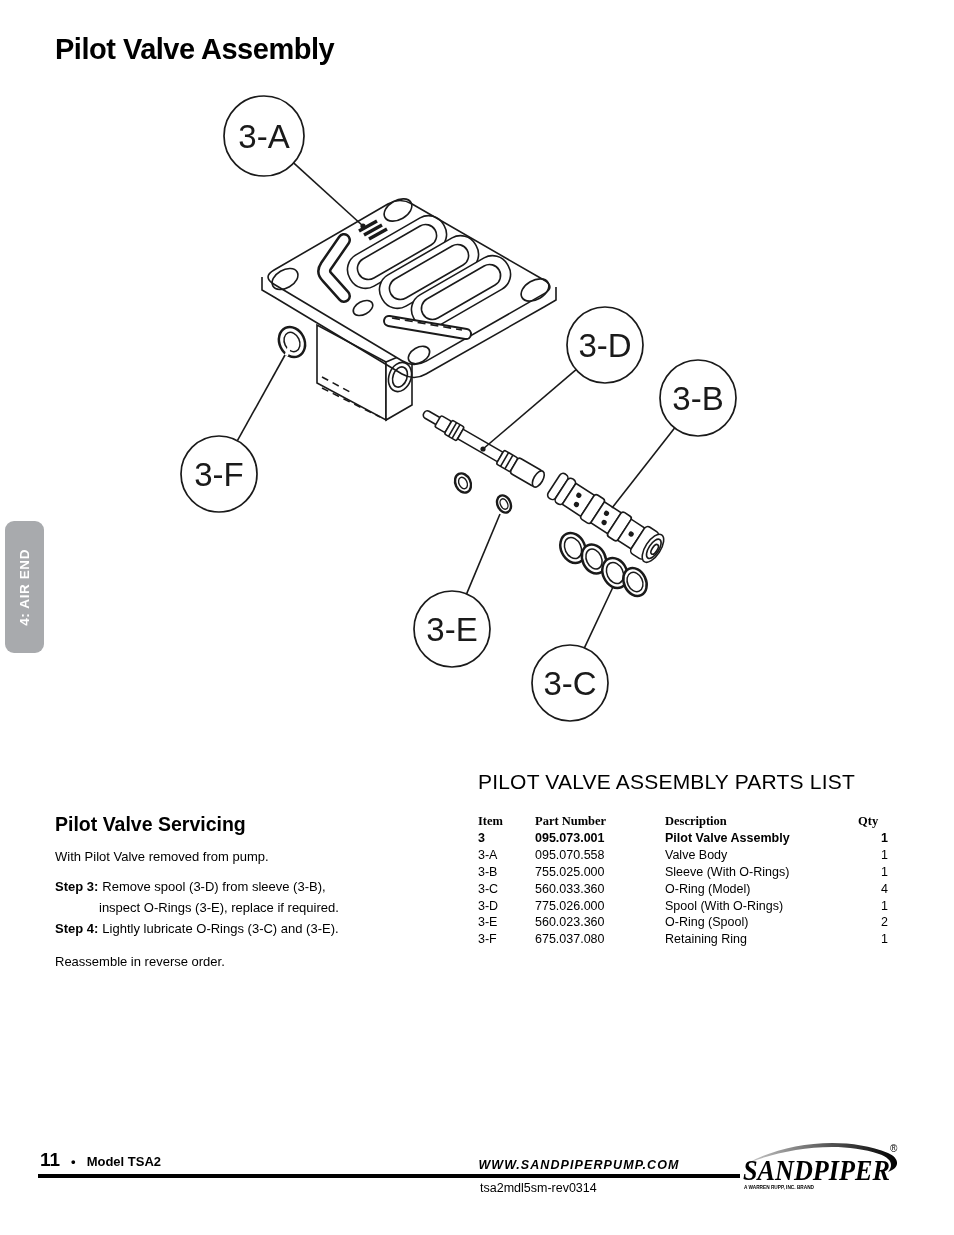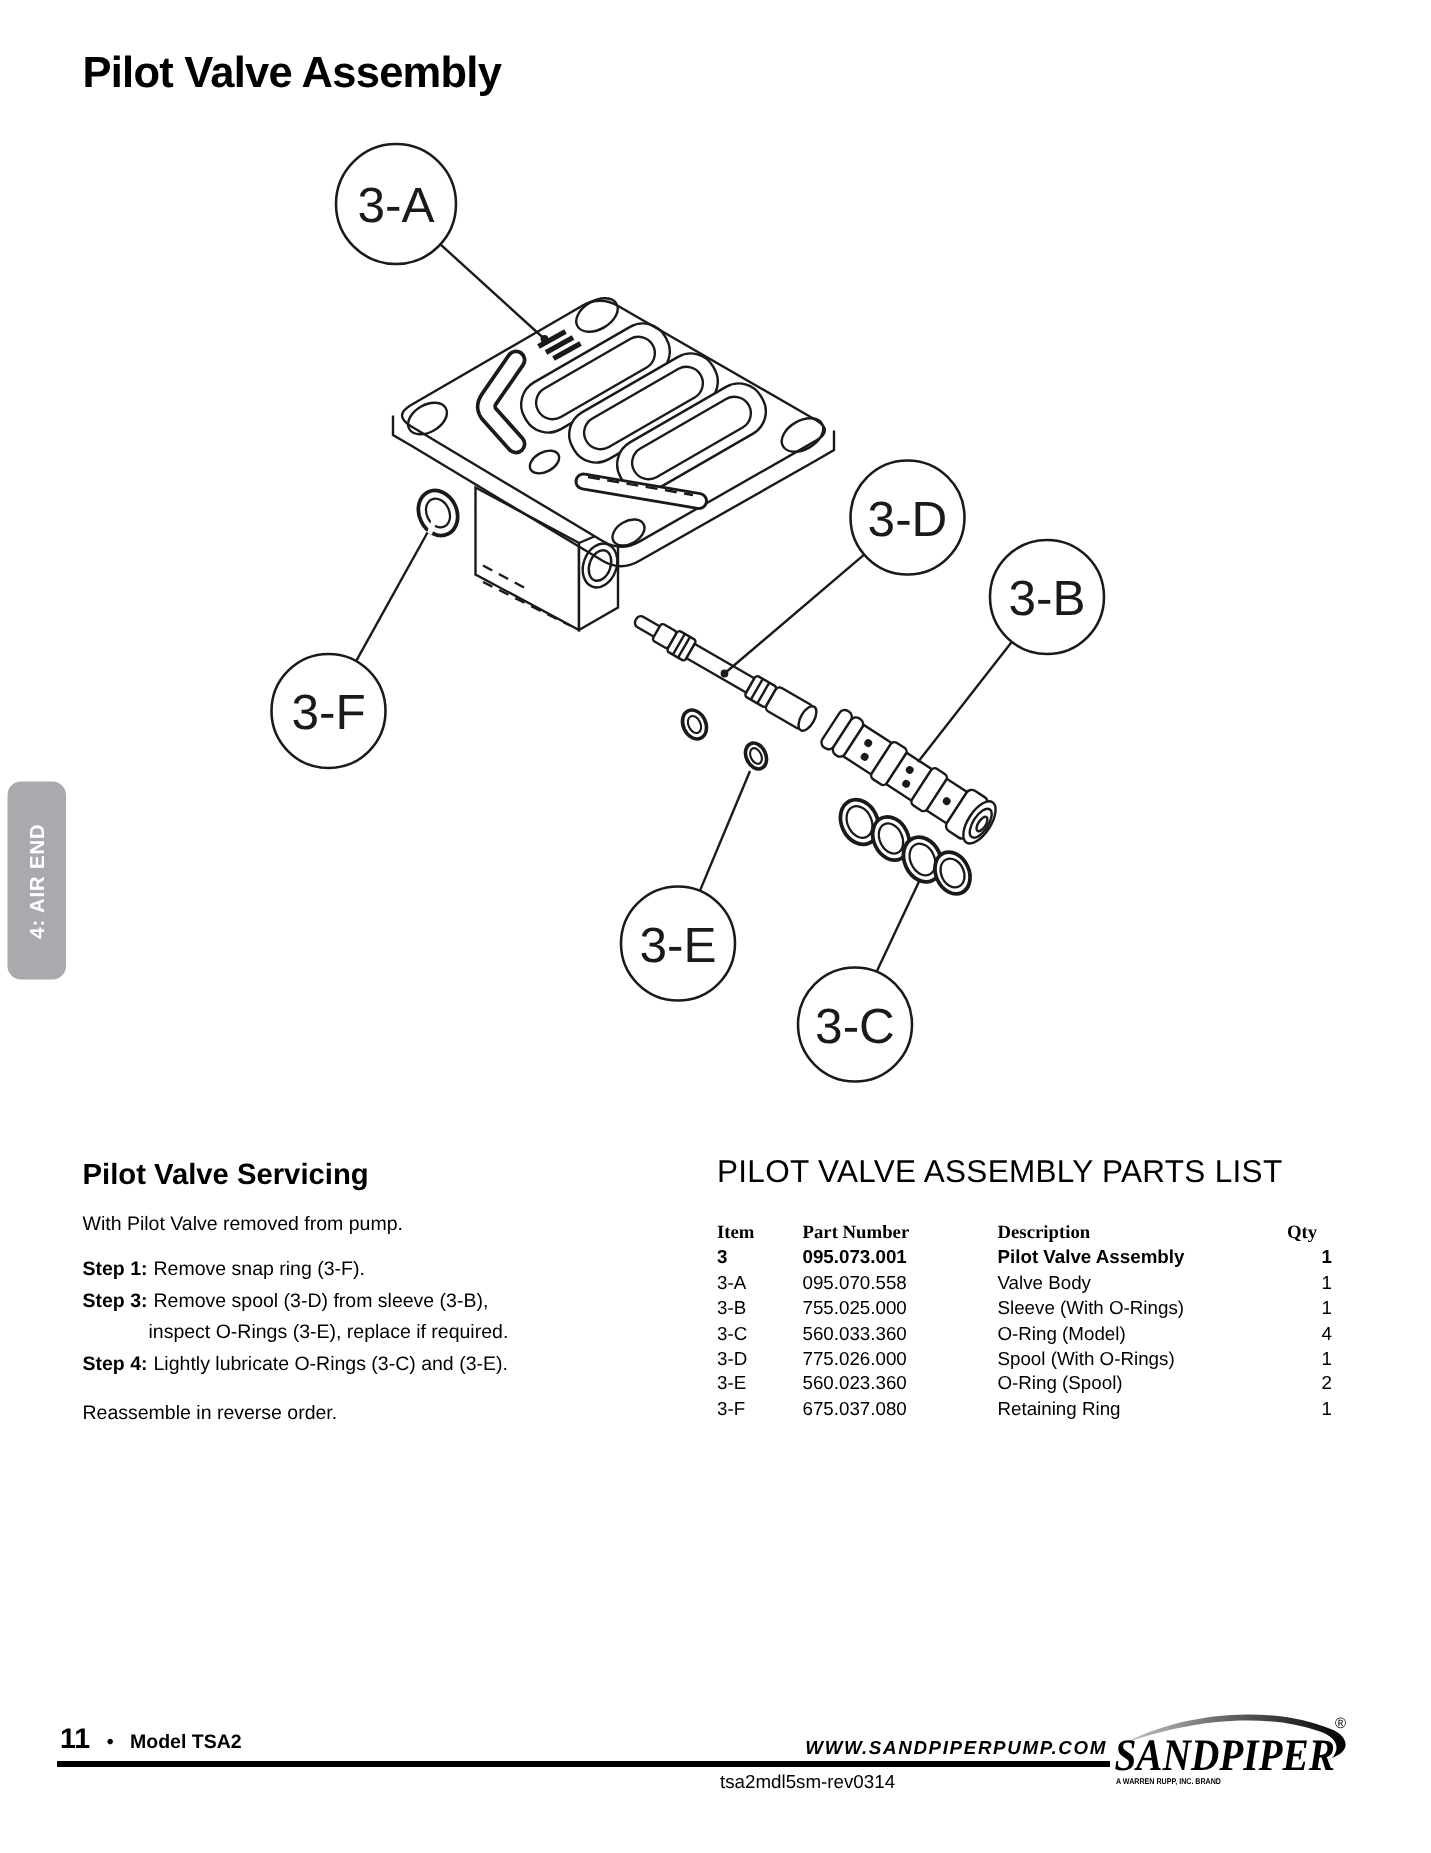--- a/index.html
+++ b/index.html
@@ -33,21 +33,21 @@
   .ln { stroke:#1a1a1a; stroke-width:1.6; fill:none; }
   .fw { stroke:#1a1a1a; stroke-width:1.6; fill:#fff; }
   .callout-circle { fill:#fff; stroke:#1a1a1a; stroke-width:1.7; }
   .callout-text {
     font-family:"Liberation Sans", sans-serif; font-size:33px; fill:#1a1a1a;
     text-anchor:middle;
   }
 
   
   .servicing { left:55px; top:772px; width:368px; }
-  .servicing h2 { font-size:19.5px; font-weight:bold; margin-bottom:10px; }
+  .servicing h2 { font-size:19.5px; font-weight:bold; margin-bottom:10px;margin-top:41px; }
   .servicing .intro { font-size:13px; line-height:21px; margin-bottom:9px; }
   .step { font-size:13px; line-height:21px; padding-left:44px; text-indent:-44px; }
   .step b { margin-right:4px; }
   .step .l2 { display:block; text-indent:0; }
   .servicing .outro { font-size:13px; line-height:21px; margin-top:12px; }
 
   
   .parts { left:478px; top:770px; width:424px; }
   .parts h2 { font-size:21px; font-weight:normal; letter-spacing:0.2px; margin-bottom:19px; }
   .parts table { border-collapse:collapse; width:420px; font-size:12.5px; table-layout:fixed; }
@@ -61,21 +61,21 @@
   .parts td.qty { text-align:right; padding-right:10px; }
   .parts tr.emph td { font-weight:bold; }
 
   
   .footer-rule { left:38px; top:1174px; width:702px; height:4px; background:#000; }
   .footer-left { left:40px; top:1149px; display:flex; align-items:baseline; gap:11px; }
   .footer-left .pagenum { font-size:19px; font-weight:bold; }
   .footer-left .bullet  { font-size:13px; font-weight:bold; }
   .footer-left .model   { font-size:13px; font-weight:bold; }
   .website {
-    left:420px; top:1158px; width:318px; text-align:right;
+    left:420px; top:1158px; width:318px; text-align:center;
     font-size:12.5px; font-weight:bold; font-style:italic; letter-spacing:1.1px;
   }
   .doccode {
     left:480px; top:1181px; width:248px; text-align:left;
     font-size:12.5px; 
   }
   .logo { left:742px; top:1138px; width:160px; height:56px; }
   .logo svg { display:block; width:100%; height:100%; overflow:visible; }
 </style>
 </head>
@@ -234,21 +234,20 @@
     <g>
       <circle class="callout-circle" cx="570" cy="683" r="38"></circle>
       <text class="callout-text" x="570" y="695">3-C</text>
     </g>
   </svg>
 </div>
 
 <div class="abs servicing">
   <h2>Pilot Valve Servicing</h2>
   <p class="intro">With Pilot Valve removed from pump.</p>
-  <div class="step"><b>Step 1:</b><span>Remove snap ring (3-F).</span></div>
   <div class="step"><b>Step 3:</b><span>Remove spool (3-D) from sleeve (3-B),</span><span class="l2">inspect O-Rings (3-E), replace if required.</span></div>
   <div class="step"><b>Step 4:</b><span>Lightly lubricate O-Rings (3-C) and (3-E).</span></div>
   <p class="outro">Reassemble in reverse order.</p>
 </div>
 
 <div class="abs parts">
   <h2>PILOT VALVE ASSEMBLY PARTS LIST</h2>
   <table>
     <colgroup>
         <col class="c-item">

